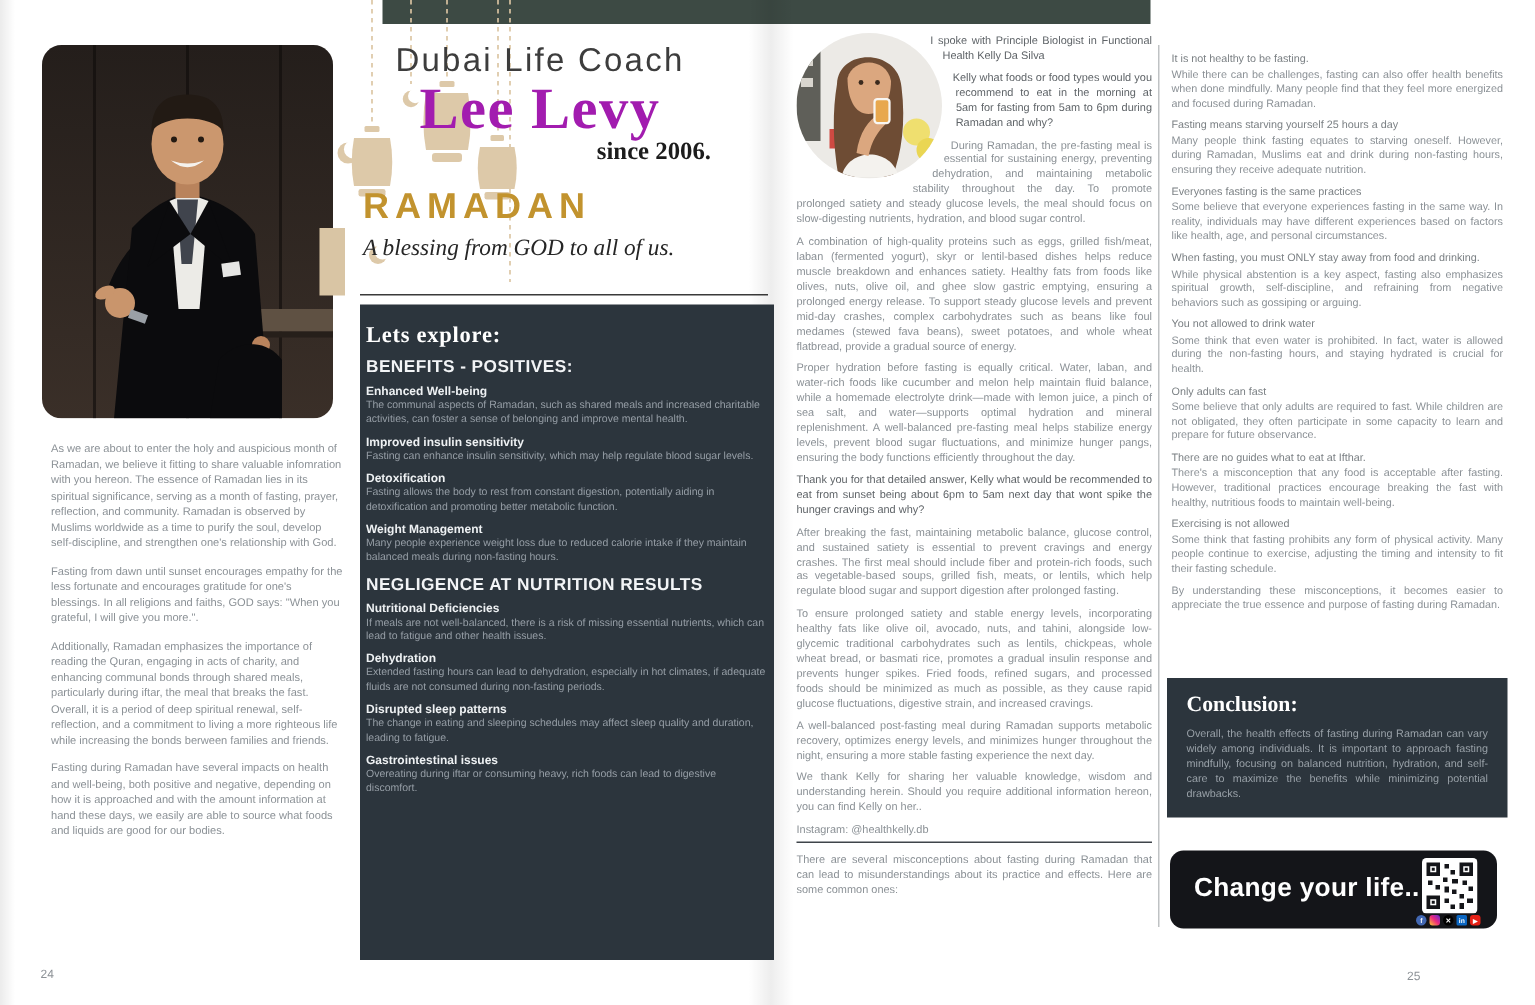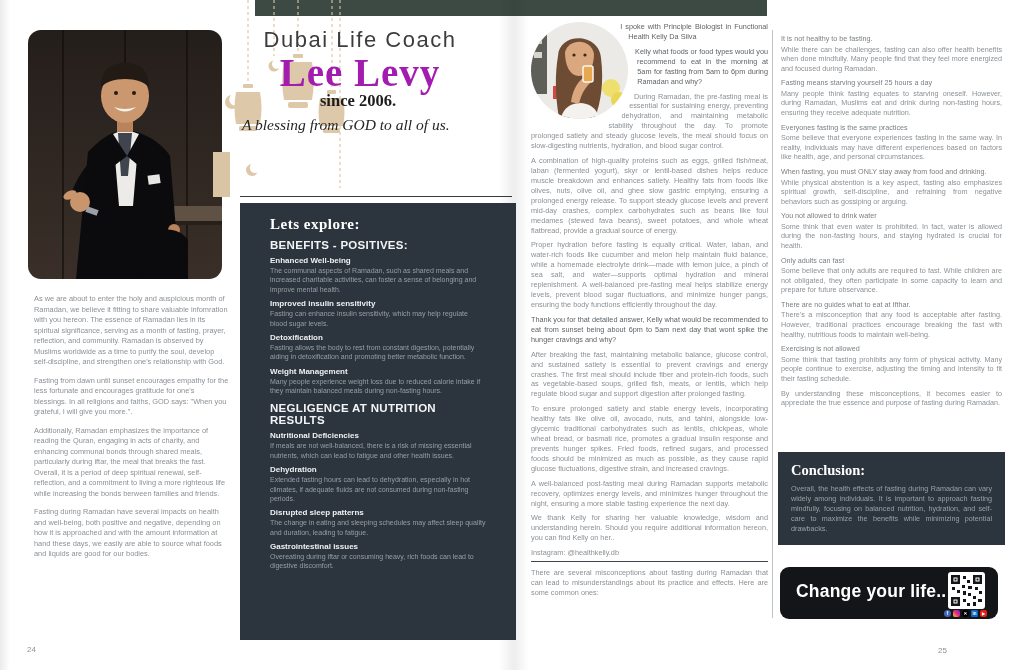--- a/index.html
+++ b/index.html
@@ -21,29 +21,29 @@
   #pn24 { left:27px; top:645px; }
   #pn25 { left:938px; top:646px; }
 
   
   .lanterns { position:absolute; left:222px; top:0; z-index:1; }
   .tanblock { position:absolute; left:213px; top:152px; width:17px; height:45px; background:#d9c5a4; z-index:3; }
   .photo { position:absolute; left:28px; top:30px; width:194px; height:249px; border-radius:13px; overflow:hidden; z-index:2; }
   .masthead { position:absolute; left:242px; top:27px; width:236px; z-index:2; }
   .kicker { text-align:center; font-size:22px; font-weight:400; color:#3d3d3d; letter-spacing:1.5px; }
   .name { text-align:center; font-family:"Liberation Serif", serif; font-size:39px; font-weight:700; color:#a21caf; letter-spacing:1px; margin-top:-3px; }
-  .since { text-align:center; font-family:"Liberation Serif", serif; font-size:16.5px; font-weight:700; color:#1c1c1c; padding-right:4px; margin-top:-4px; }
+  .since { text-align:right; font-family:"Liberation Serif", serif; font-size:16.5px; font-weight:700; color:#1c1c1c; padding-right:4px; margin-top:-4px; }
   .ramadan { font-size:24px; font-weight:800; color:#c2932e; letter-spacing:4px; margin-top:13px; }
   .tagline { font-family:"Liberation Serif", serif; font-style:italic; font-size:15.5px; color:#262626; margin-top:5px; }
   .hr1 { position:absolute; left:240px; top:196px; width:272px; border-top:1.5px solid #3a3a3a; }
 
   .intro { position:absolute; left:34px; top:294px; width:195px; font-size:7.4px; line-height:1.42; color:#8b9196; }
   .intro p { margin-bottom:8px; }
 
-  .explore { position:absolute; left:240px; top:203px; width:276px; min-height:437px; background:#2c353d; padding:13px 30px 12px; z-index:2; }
+  .explore { position:absolute; left:240px; top:203px; width:276px; min-height:437px; background:#2c353d; padding:13px 4px 12px; z-index:2; }
   .boxtitle { font-family:"Liberation Serif", serif; font-size:15px; font-weight:700; color:#ffffff; letter-spacing:.5px; margin-bottom:6px; }
   .sechead { font-size:11.5px; font-weight:700; color:#f2f4f6; letter-spacing:.3px; margin:7px 0 5px; }
   .item { margin-bottom:5px; }
   .ititle { font-size:8px; font-weight:700; color:#eef1f3; margin-bottom:1px; }
   .ibody { font-size:7px; line-height:1.34; color:#969ea6; }
 
   
   .col-mid { position:absolute; left:531px; top:22px; width:237px; font-size:7.3px; line-height:1.36; text-align:justify; z-index:2; }
   .col-mid p { margin-bottom:5px; }
   .col-mid .q { color:#5f6468; }
@@ -139,20 +139,21 @@
     <rect x="58" y="178" width="12" height="6" fill="#9aa0a6" transform="rotate(20 64 181)"></rect>
     <circle cx="146" cy="200" r="6" fill="#b9835c"></circle>
     <path d="M118 210 C130 196 150 196 160 210 L160 249 L112 249 Z" fill="#0b0b0d"></path>
   </svg>
 </div>
 
 <div class="masthead">
   <div class="kicker">Dubai Life Coach</div>
   <div class="name">Lee Levy</div>
   <div class="since">since 2006.</div>
+  <div class="ramadan">RAMADAN</div>
   <div class="tagline">A blessing from GOD to all of us.</div>
 </div>
 <div class="hr1"></div>
 
 <div class="intro">
   <p>As we are about to enter the holy and auspicious month of Ramadan, we believe it fitting to share valuable infomration with you hereon. The essence of Ramadan lies in its spiritual significance, serving as a month of fasting, prayer, reflection, and community. Ramadan is observed by Muslims worldwide as a time to purify the soul, develop self-discipline, and strengthen one's relationship with God.</p>
   <p>Fasting from dawn until sunset encourages empathy for the less fortunate and encourages gratitude for one's blessings. In all religions and faiths, GOD says: "When you grateful, I will give you more.".</p>
   <p>Additionally, Ramadan emphasizes the importance of reading the Quran, engaging in acts of charity, and enhancing communal bonds through shared meals, particularly during iftar, the meal that breaks the fast. Overall, it is a period of deep spiritual renewal, self-reflection, and a commitment to living a more righteous life while increasing the bonds berween families and friends.</p>
   <p>Fasting during Ramadan have several impacts on health and well-being, both positive and negative, depending on how it is approached and with the amount information at hand these days, we easily are able to source what foods and liquids are good for our bodies.</p>
 </div>

